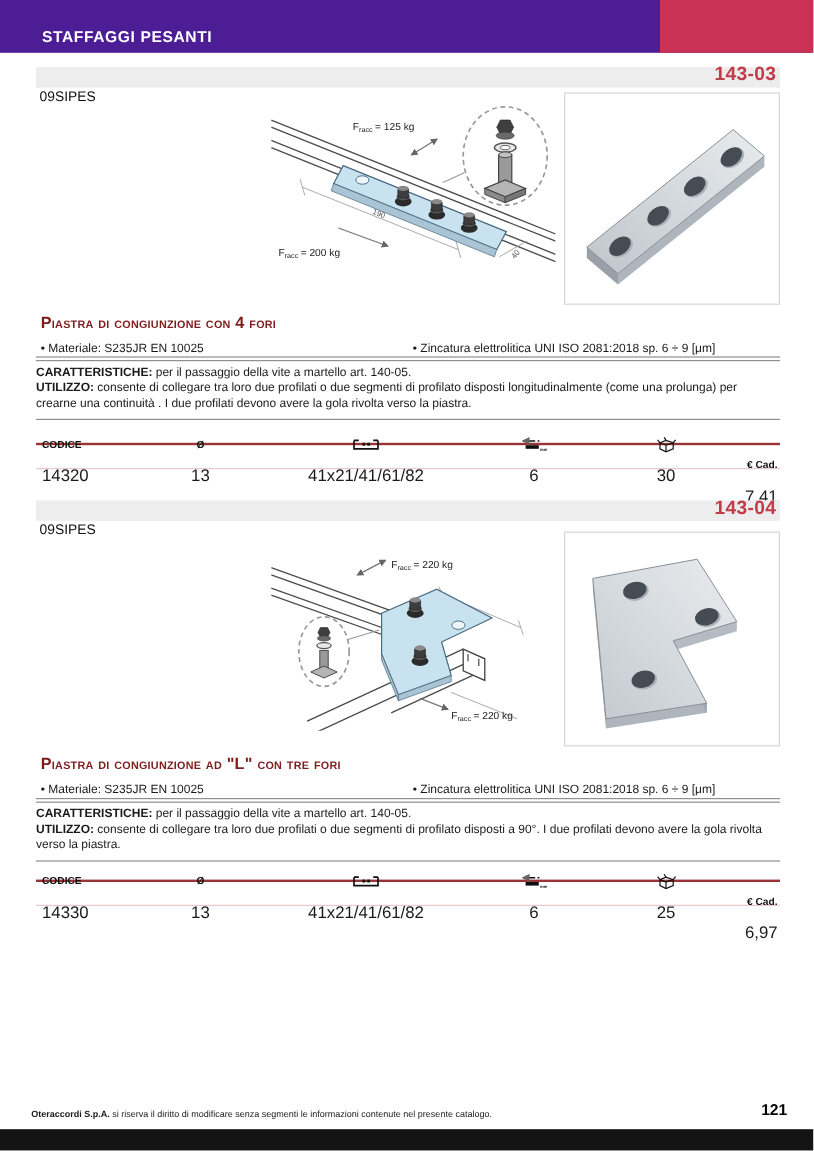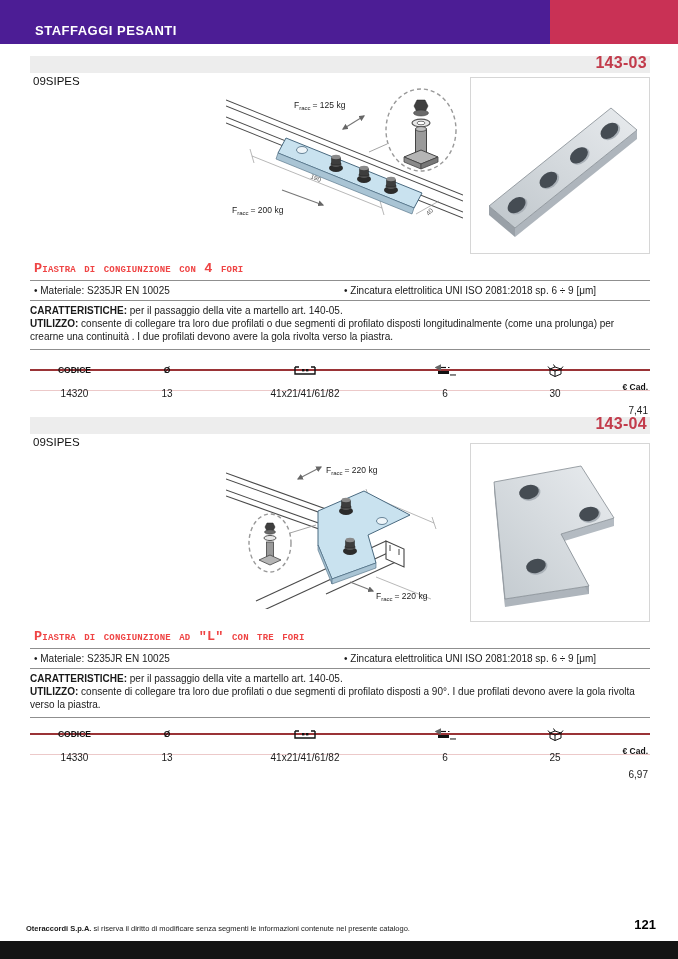--- a/index.html
+++ b/index.html
@@ -17,35 +17,35 @@
   .sec2 { top:417px; height:350px; }
   .strip { position:absolute; left:30px; top:0; width:620px; height:17px; background:#ededed; }
   .refnum { position:absolute; right:3px; top:-2px; font-size:16px; font-weight:bold; color:#c23b4b; letter-spacing:0.3px;margin-left:44px; }
   .family { position:absolute; left:33px; top:19px; font-size:11.5px; color:#111; }
   .drawing { position:absolute; left:226px; }
   .sec1 .drawing { top:30px; }
   .sec2 .drawing { top:32px; }
   .photobox { position:absolute; left:470px; width:178px; border:1px solid #d6d6d6; background:#fff; }
   .sec1 .photobox { top:21px; height:175px; }
   .sec2 .photobox { top:26px; height:177px; }
-  .prodtitle { position:absolute; left:30px; width:616px; font-variant:small-caps; font-size:13.5px; font-weight:bold; color:#ef4444; border-bottom:1px solid #8f8f8f; padding:0 0 4px 4px; letter-spacing:0.2px;font-family:Liberation Mono, monospace; }
+  .prodtitle { position:absolute; left:30px; width:616px; font-variant:small-caps; font-size:13.5px; font-weight:bold; color:#7f1d1d; border-bottom:1px solid #8f8f8f; padding:0 0 21px 4px; letter-spacing:0.2px; }
   .sec1 .prodtitle { top:205px; } .sec2 .prodtitle { top:212px; }
   .mats { position:absolute; left:30px; width:620px; display:grid; grid-template-columns:1fr 1fr; font-size:10px; border-bottom:1px solid #8f8f8f; padding:2px 0 4px; }
   .sec1 .mats { top:227px; } .sec2 .mats { top:234px; }
   .mats .m { padding-left:4px; }
   .desc { position:absolute; left:30px; width:620px; font-size:10px; line-height:1.3; border-bottom:1px solid #8f8f8f; padding:2px 0 6px; }
   .sec1 .desc { top:246px; } .sec2 .desc { top:253px; }
   .desc p { margin:0; }
   
   .ptable { position:absolute; left:30px; width:620px; }
   .sec1 .ptable { top:292px; } .sec2 .ptable { top:295px; }
   .thead, .trow { display:grid; grid-template-columns:84px 106px 170px 110px 110px 40px; align-items:center; }
   .thead { height:21px; border-bottom:2px solid #9a3336; font-size:8.5px; font-weight:bold; color:#111; }
-  .trow { height:19px; font-size:10px; border-bottom:1px solid #ecc9c9; }
-  .c1 { padding-left:5px; text-align:center; }
+  .trow { height:19px; font-size:14px; border-bottom:1px solid #ecc9c9; }
+  .c1 { padding-left:5px; text-align:left; }
   .c2,.c3,.c4,.c5 { text-align:center; }
   .c6 { text-align:right; padding-right:2px;margin-top:34px; }
   .trow .c6 { font-weight:normal; }
   .hicon { display:block; margin:0 auto; }
   
   .rail line { stroke:#4a4a4a; stroke-width:1.1; }
   .dim { stroke:#9a9a9a; stroke-width:0.7; fill:none; }
   .plate { fill:#c9e2ef; stroke:#4a6a80; stroke-width:1; }
   .plateside { fill:#a9c4d4; stroke:#4a6a80; stroke-width:0.6; }
   .hole { fill:#eef5f9; stroke:#4a6a80; stroke-width:0.8; }

